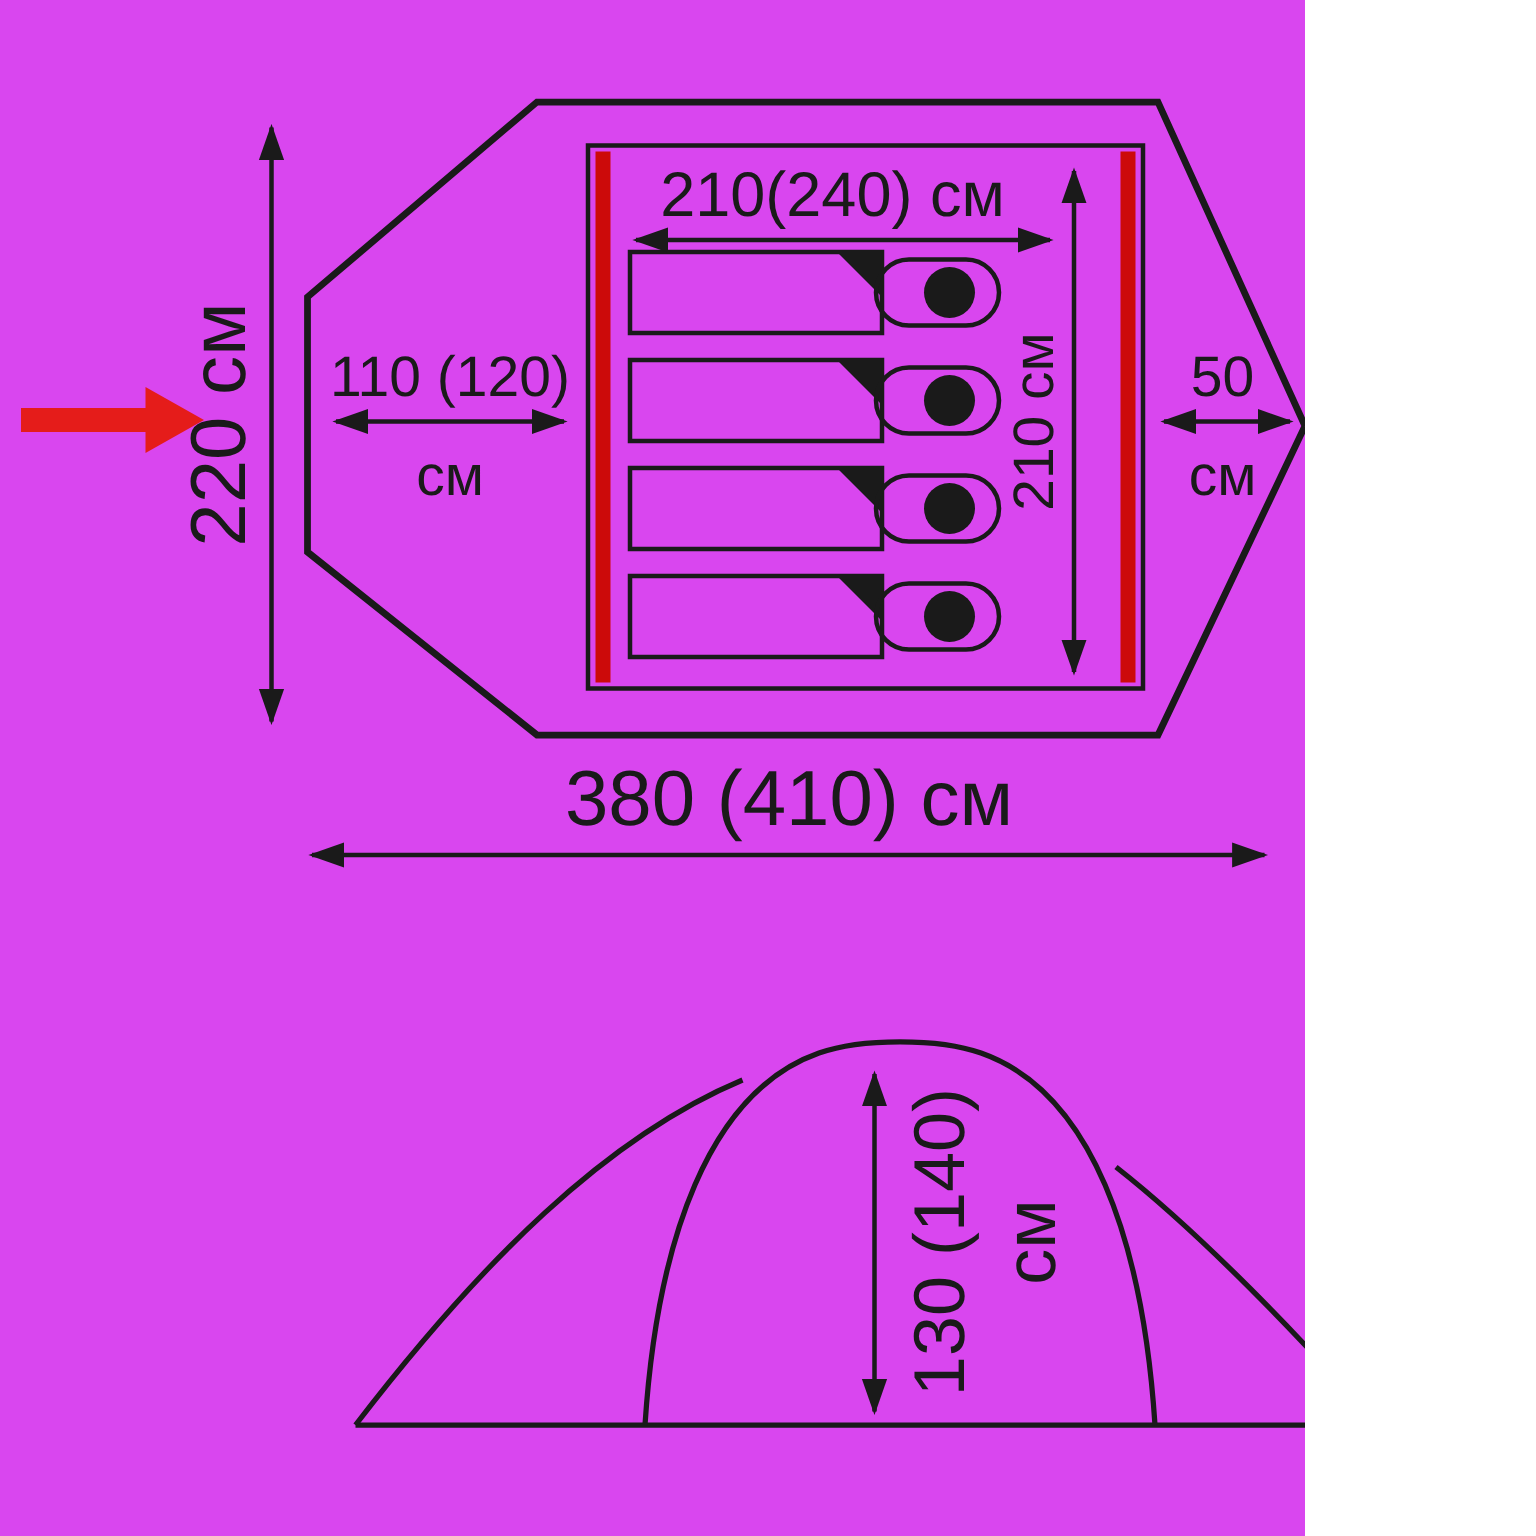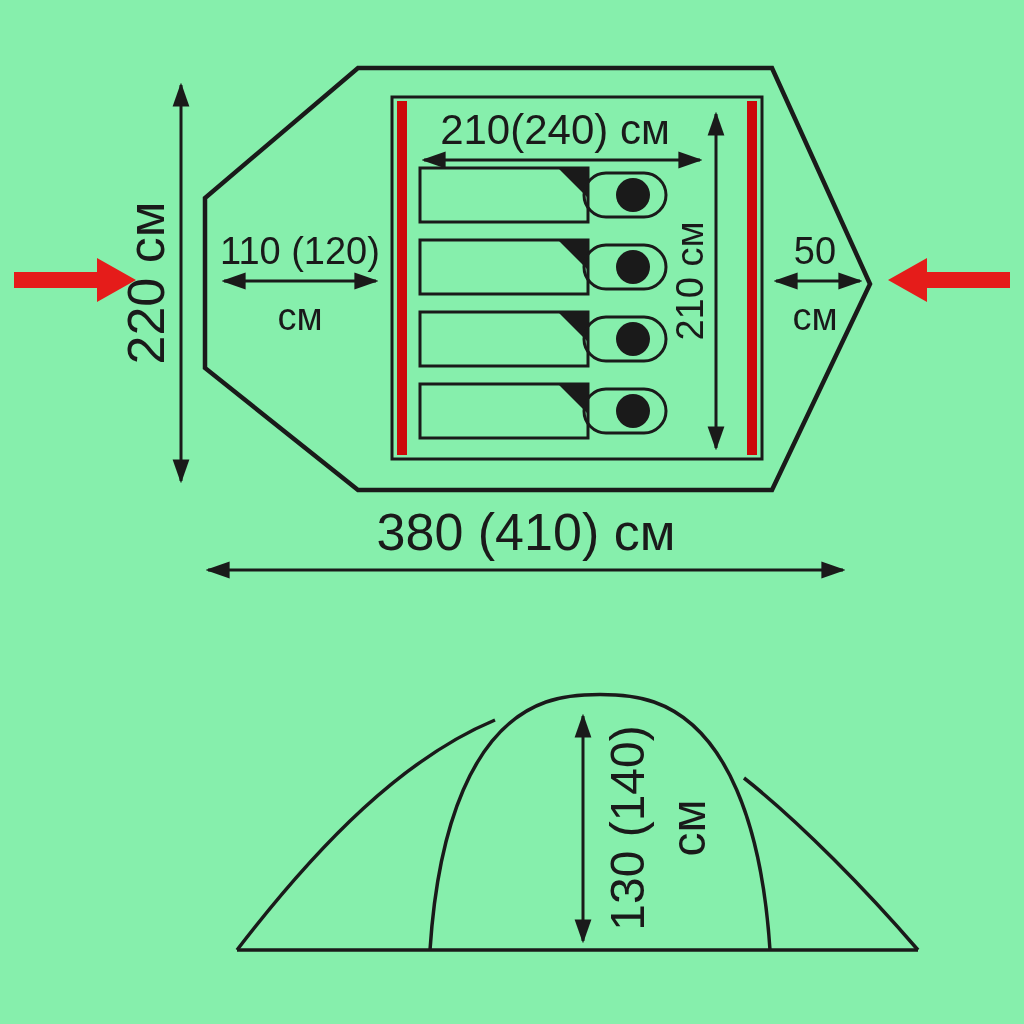--- a/index.html
+++ b/index.html
@@ -1,16 +1,16 @@
 <!DOCTYPE html>
 <html><head>
 <meta charset="utf-8">
 <style>
   html,body{margin:0;padding:0;background:#ffffff;}
-  .stage{width:1024px;height:1024px;position:relative;background:#86efac;overflow:hidden;}
+  .stage{width:870px;height:1024px;position:relative;background:#d946ef;overflow:hidden;}
   svg{display:block;}
   .dim-text{
     font-family:"Liberation Sans","DejaVu Sans",sans-serif;
     fill:#1a1a1a;
     font-weight:400;
   }
   .t42{font-size:42px;}
   .t38{font-size:38px;}
   .t52{font-size:52px;}
   .t48{font-size:48px;}

